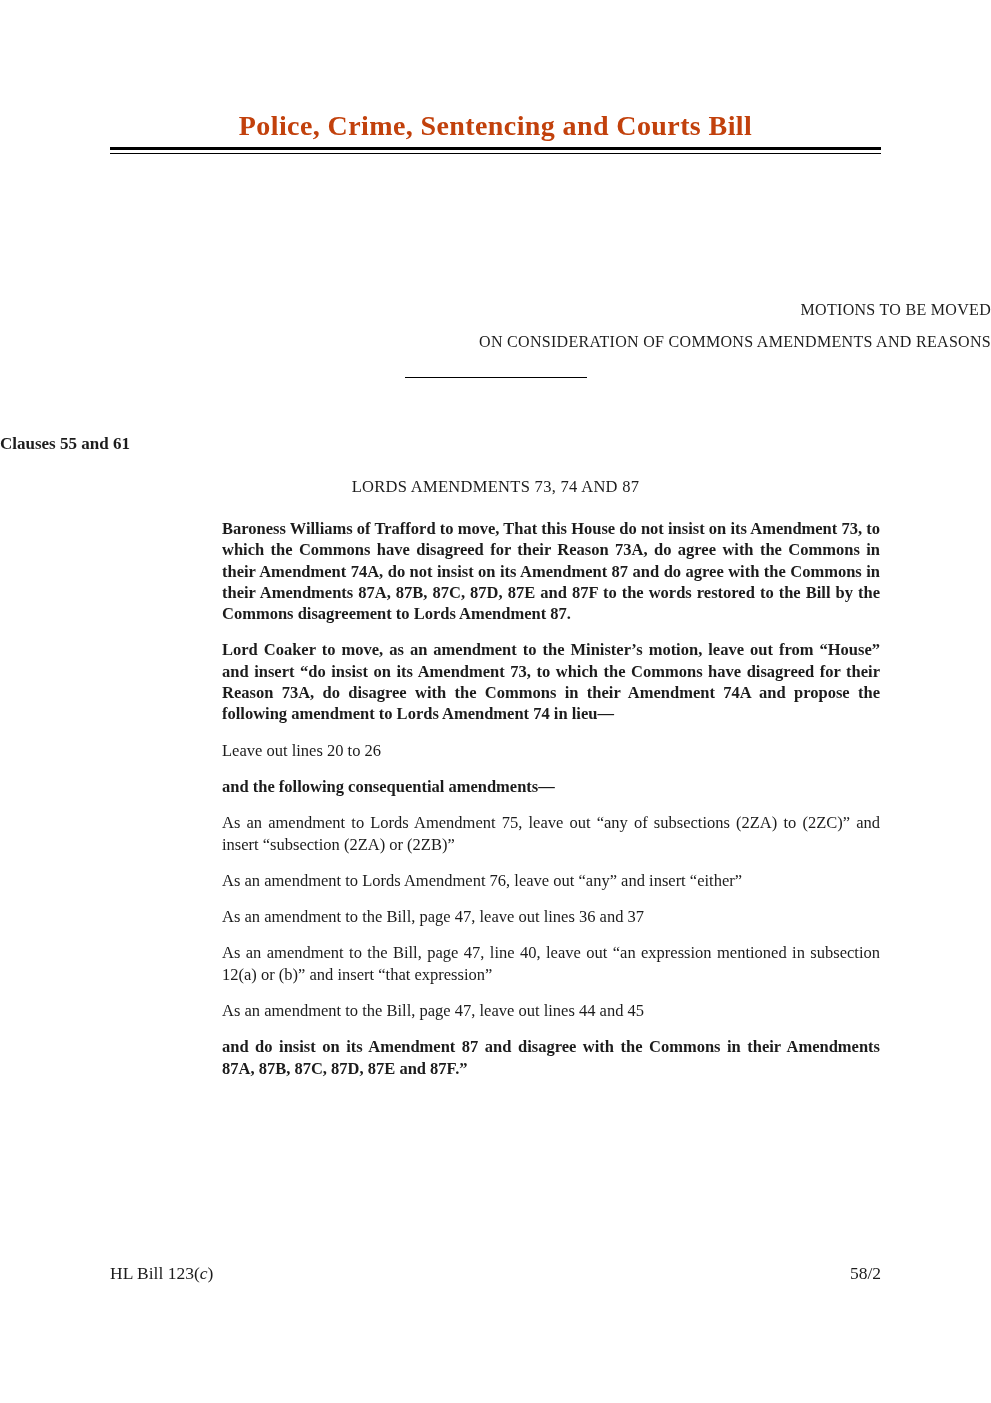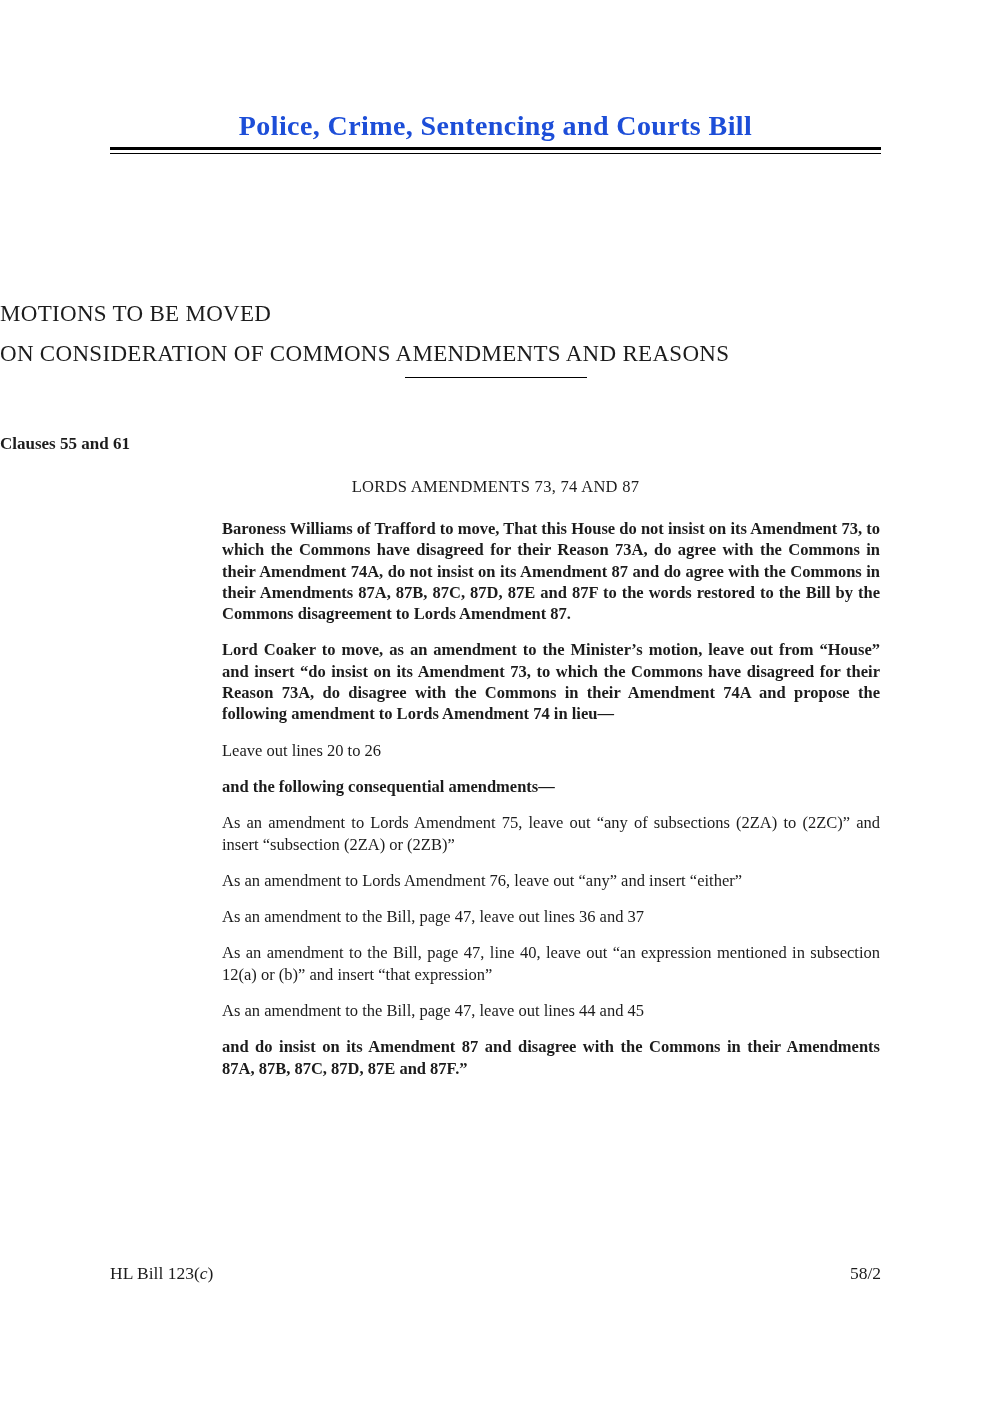--- a/index.html
+++ b/index.html
@@ -13,42 +13,42 @@
   }
   .page-title {
     position: absolute;
     top: 110px;
     left: 0;
     width: 100%;
     text-align: center;
     font-size: 28px;
     font-weight: bold;
     letter-spacing: 0.4px;
-    color: #1d4ed8;
+    color: #c2410c;
   }
   .title-rule {
     position: absolute;
     top: 147px;
     left: 110px;
     width: 771px;
     border-top: 3px solid #000;
   }
   .title-rule::after {
     content: "";
     display: block;
     margin-top: 3px;
     border-top: 1px solid #000;
   }
   .header-block {
     position: absolute;
     top: 301px;
     left: 0;
     width: 100%;
-    text-align: left;
-    font-size: 23px;
+    text-align: right;
+    font-size: 16px;
     letter-spacing: 0.3px;
   }
   .header-line2 { margin-top: 14px; }
   .center-rule {
     position: absolute;
     top: 377px;
     left: 405px;
     width: 182px;
     border-top: 1px solid #000;
   }

